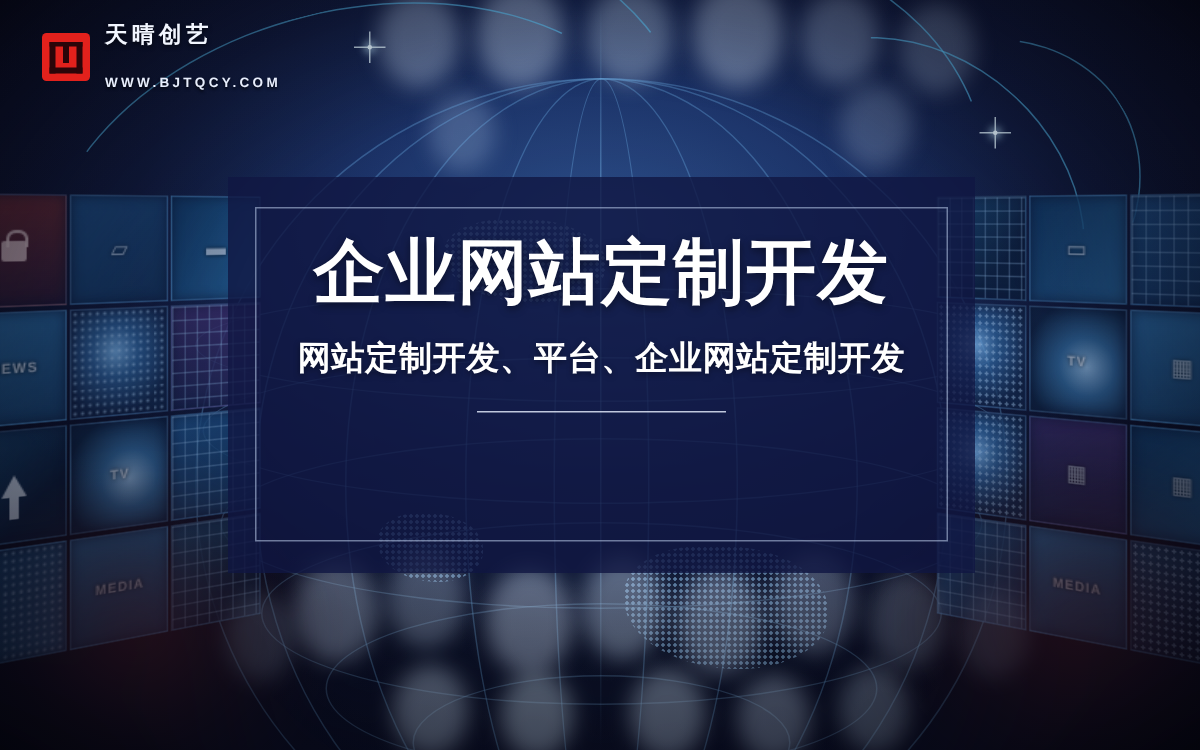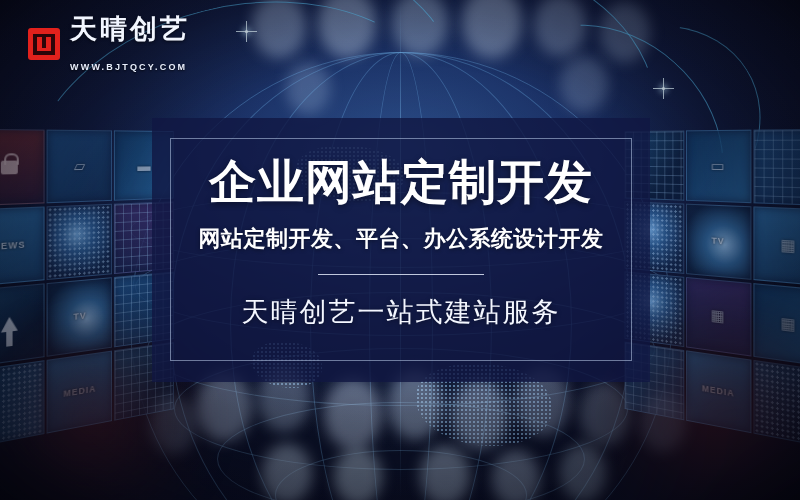--- a/index.html
+++ b/index.html
@@ -216,27 +216,26 @@
     border-radius: 3px;
     position: relative;
     flex: none;
   }
   .logo-mark .mk {
     position: absolute;
     background: #2b0509;
   }
   .logo-text-block { line-height: 1; }
   .logo-cn {
-    font-size: 27px;
+    font-size: 15px;
     font-weight: bold;
     letter-spacing: 3px;
     color: #f2f6ff;
     white-space: nowrap;
     text-shadow: 0 1px 3px rgba(0,0,0,0.6);
-    text-align: center;
   }
   .logo-url {
     margin-top: 20px;
     font-size: 9px;
     font-weight: bold;
     letter-spacing: 2.2px;
     color: #e8eefc;
     white-space: nowrap;
     text-shadow: 0 1px 2px rgba(0,0,0,0.7);
   }
@@ -454,19 +453,18 @@
     <div class="logo-text-block">
       <div class="logo-cn">天晴创艺</div>
       <div class="logo-url">WWW.BJTQCY.COM</div>
     </div>
   </div>
 
   <div class="panel">
     <div class="panel-inner-border"></div>
     <div class="panel-content">
       <div class="headline">企业网站定制开发</div>
-      <div class="subline">网站定制开发、平台、办公系统设计开发</div>
+      <div class="subline">网站定制开发、平台、企业网站定制开发</div>
       <div class="divider"></div>
-      <div class="tagline">天晴创艺一站式建站服务</div>
     </div>
   </div>
 
 </div>
 
 </body></html>

